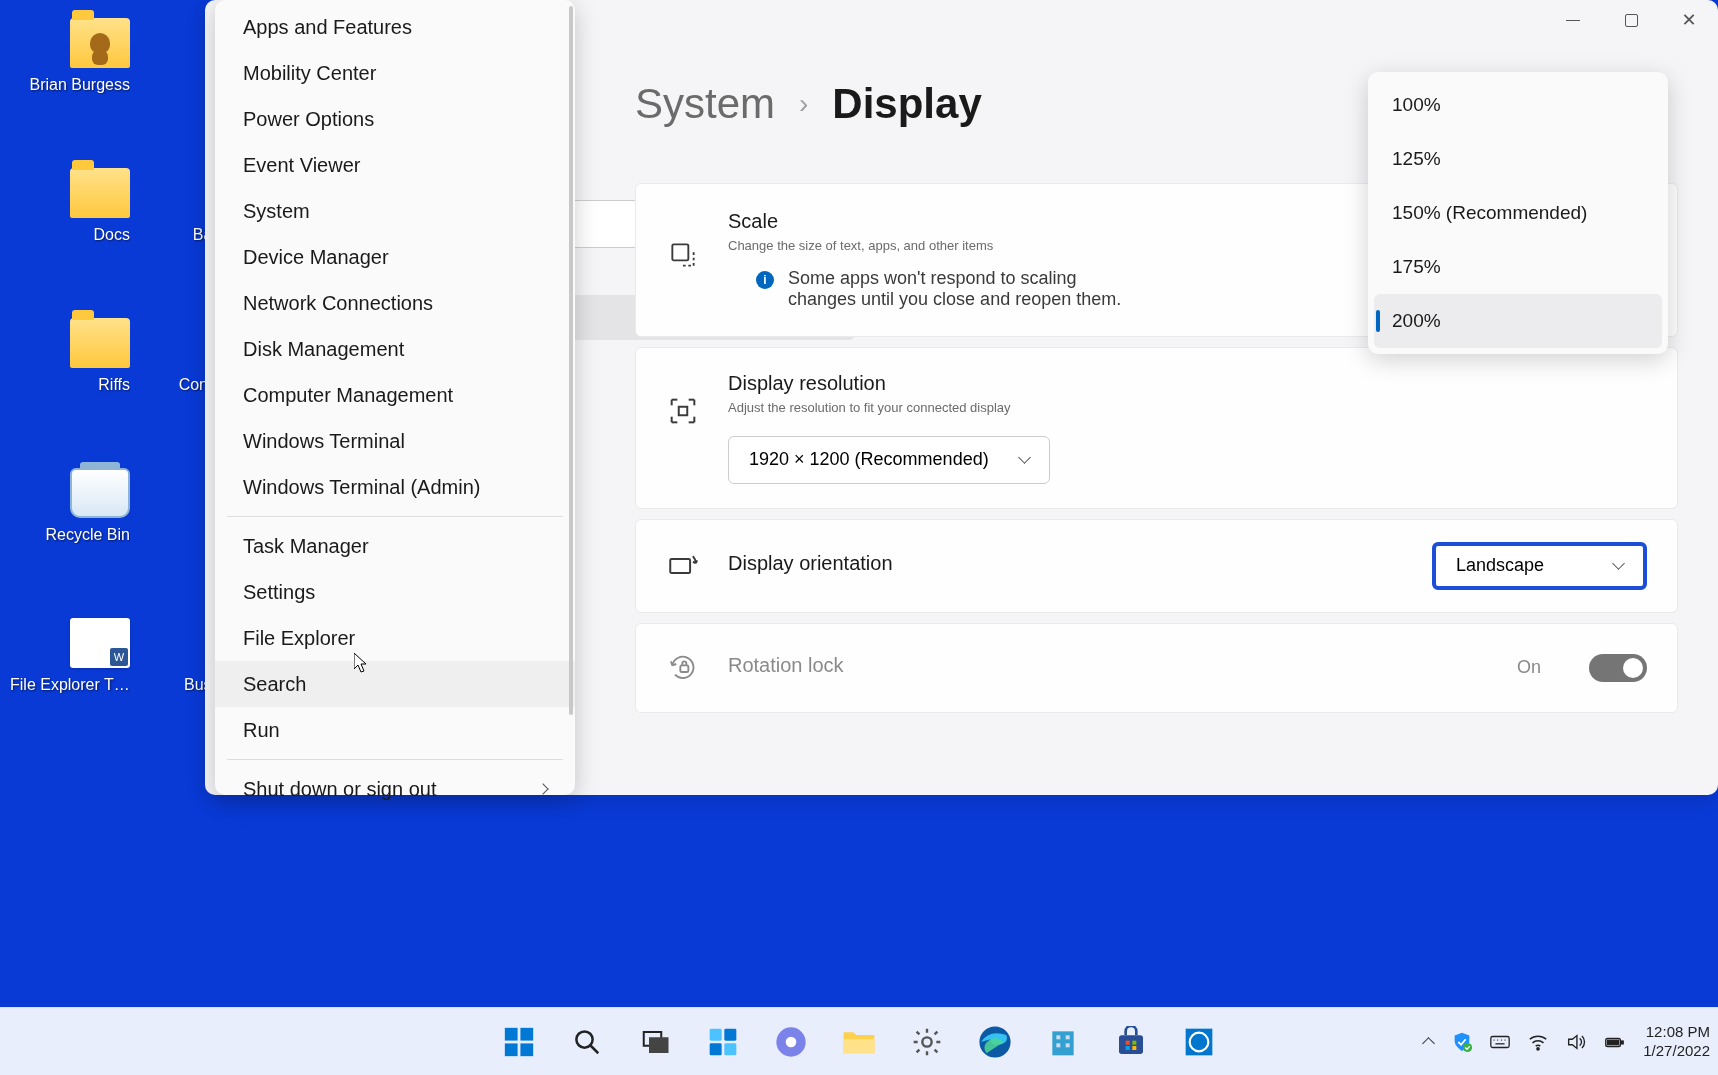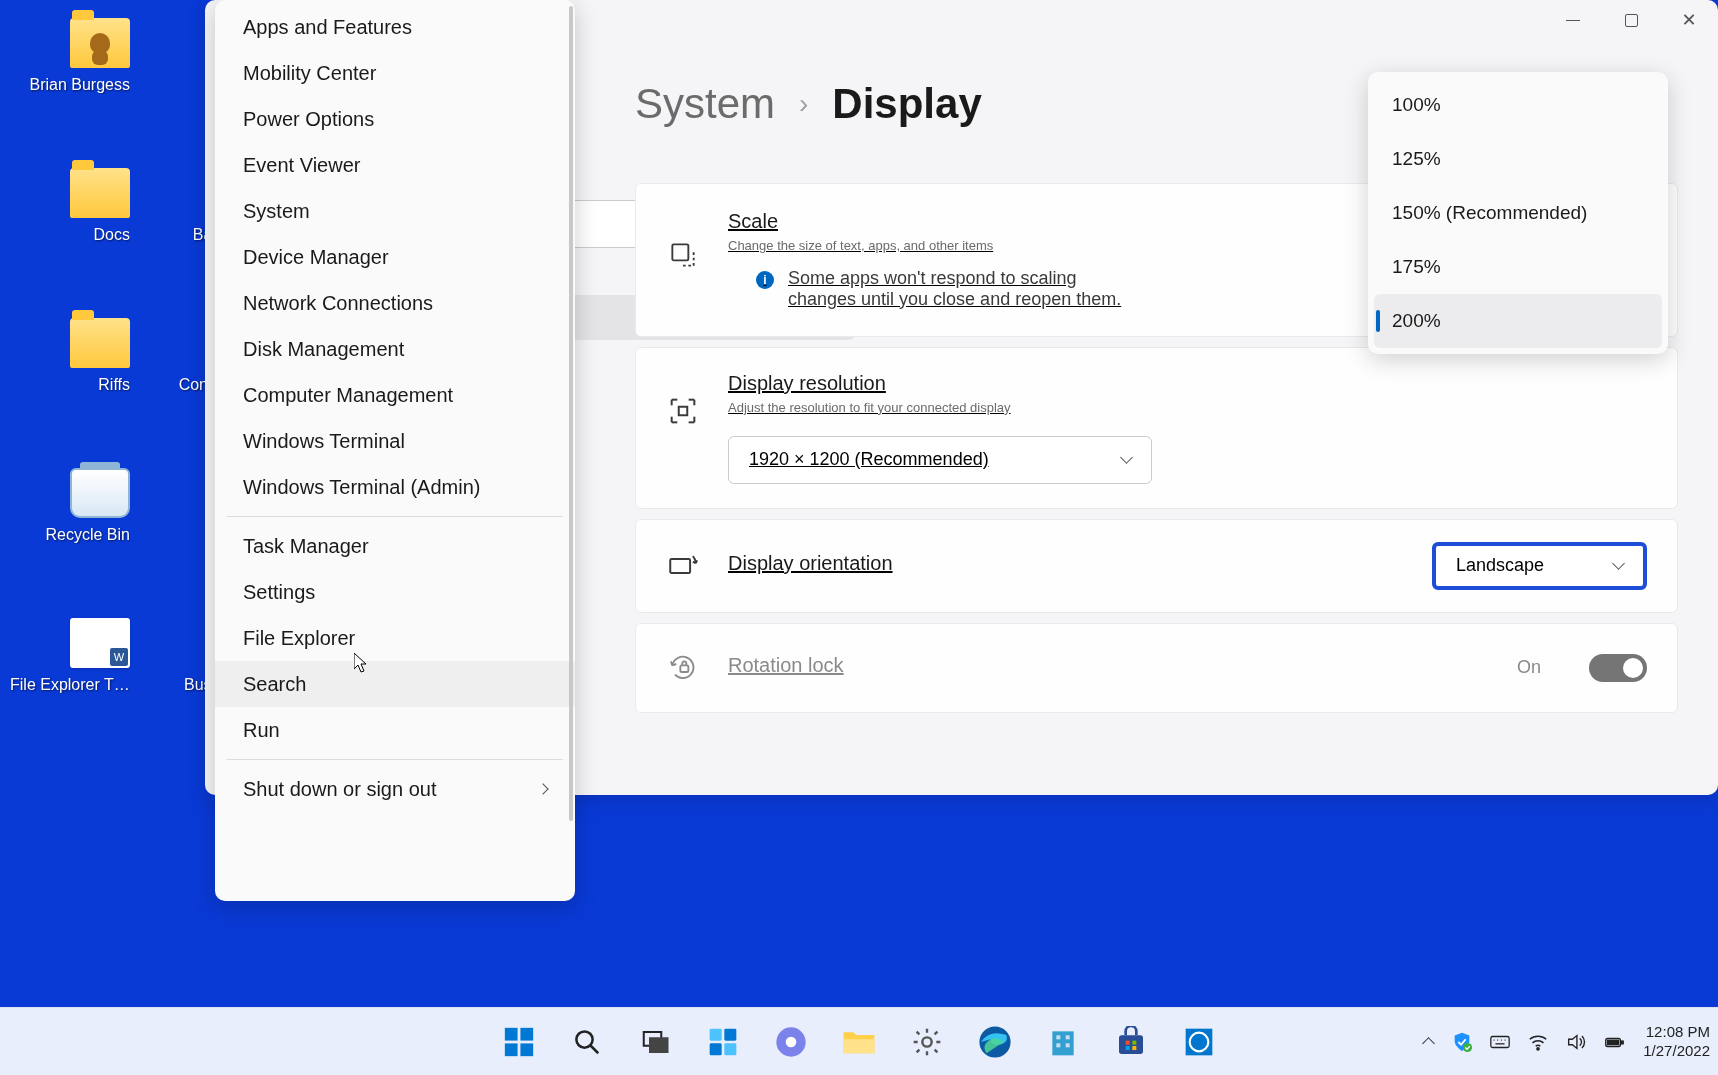--- a/index.html
+++ b/index.html
@@ -35,47 +35,47 @@
     .content { position: absolute; left: 430px; top: 80px; right: 40px; bottom: 0; }
     .breadcrumb { display: flex; align-items: center; gap: 24px; font-size: 42px; margin-bottom: 55px; }
     .breadcrumb .bc-parent { color: #6b6b6b; font-weight: 500; }
     .breadcrumb .bc-sep { color: #a0a0a0; font-size: 28px; }
     .breadcrumb .bc-current { color: #1a1a1a; font-weight: 600; }
 
     .section-title { font-size: 20px; font-weight: 600; color: #2b2b2b; margin-bottom: 22px; }
 
     .card { background: #fefefe; border: 1px solid #eaeaea; border-radius: 6px; padding: 22px 30px; margin-bottom: 10px; display: flex; align-items: center; gap: 28px; min-height: 90px; }
     .card-icon { width: 34px; height: 34px; flex-shrink: 0; display: flex; align-items: center; justify-content: center; color: #3a3a3a; }
-    .card-body { flex: 1; text-decoration: underline; }
+    .card-body { flex: 1; }
     .card-title { font-size: 20px; color: #1a1a1a; margin-bottom: 4px; }
     .card-sub { font-size: 13px; color: #6b6b6b; line-height: 1.45; }
     .card-note { display: flex; gap: 14px; margin-top: 12px; margin-left: 28px; }
     .info-badge { width: 18px; height: 18px; border-radius: 50%; background: #0067c0; color: #fff; font-size: 12px; font-weight: bold; display: flex; align-items: center; justify-content: center; flex-shrink: 0; margin-top: 3px; }
     .card-note-text { font-size: 18px; color: #3a3a3a; max-width: 360px; }
 
-    .dropdown-remnant { width: 424px; height: 48px; border: 1px solid #ccc; border-radius: 6px; display: flex; align-items: center; justify-content: space-between; padding: 0 20px; margin-top: 18px; background: #fff; font-size: 18px; cursor: pointer; }
+    .dropdown-remnant { width: 322px; height: 48px; border: 1px solid #ccc; border-radius: 6px; display: flex; align-items: center; justify-content: space-between; padding: 0 20px; margin-top: 18px; background: #fff; font-size: 18px; cursor: pointer; }
     .chevron { border-right: 1.5px solid #555; border-bottom: 1.5px solid #555; width: 9px; height: 9px; transform: rotate(45deg); margin-top: -4px; }
 
     .orientation-card { display: flex; align-items: center; }
     .orientation-dropdown { width: 215px; height: 48px; border: 4px solid #1d4ed8; border-radius: 6px; display: flex; align-items: center; justify-content: space-between; padding: 0 20px; background: #fff; font-size: 18px; cursor: pointer; }
 
     .rotation-card { color: #8a8a8a; }
     .rotation-card .card-title { color: #8a8a8a; }
     .toggle { position: relative; width: 58px; height: 28px; background: #757575; border-radius: 20px; display: flex; align-items: center; padding: 0 4px; justify-content: flex-end; }
     .toggle::after { content: ""; width: 20px; height: 20px; background: #fff; border-radius: 50%; }
     .toggle-label { font-size: 18px; margin-right: 20px; }
 
     
     .scale-flyout { position: absolute; right: 50px; top: 72px; width: 300px; background: #fafafa; border-radius: 10px; box-shadow: 0 6px 24px rgba(0,0,0,0.18); padding: 6px; z-index: 50; }
     .scale-opt { height: 54px; display: flex; align-items: center; padding: 0 18px; font-size: 19px; color: #1a1a1a; border-radius: 6px; cursor: pointer; position: relative; }
     .scale-opt.selected { background: #ececee; }
     .scale-opt.selected::before { content: ""; position: absolute; left: 2px; top: 16px; bottom: 16px; width: 4px; background: #0067c0; border-radius: 3px; }
 
     
-    .winx-menu { position: absolute; left: 215px; top: 0; width: 360px; height: 901px; background: #fafafa; border-radius: 10px; box-shadow: 0 6px 24px rgba(0,0,0,0.2); padding: 4px 0; display: flex; flex-direction: column; z-index: 100; }
+    .winx-menu { position: absolute; left: 215px; top: 0; width: 360px; height: 795px; background: #fafafa; border-radius: 10px; box-shadow: 0 6px 24px rgba(0,0,0,0.2); padding: 4px 0; display: flex; flex-direction: column; z-index: 100; }
     .winx-item { height: 46px; padding: 0 28px; display: flex; align-items: center; font-size: 20px; color: #1a1a1a; cursor: pointer; justify-content: space-between; }
     .winx-sep { height: 1px; background: #ddd; margin: 6px 12px; }
     .winx-scroll { position: absolute; right: 2px; top: 6px; bottom: 80px; width: 4px; background: #c8c8c8; border-radius: 3px; }
     .winx-chevron { border-right: 1.5px solid #555; border-top: 1.5px solid #555; width: 8px; height: 8px; transform: rotate(45deg); }
 
     
     .cursor-pointer { position: absolute; left: 354px; top: 653px; width: 16px; height: 20px; z-index: 200; }
 
     
     .taskbar { position: absolute; bottom: 0; left: 0; right: 0; height: 68px; background: #e8eefc; display: flex; align-items: center; border-top: 1px solid rgba(0,0,0,0.05); }

